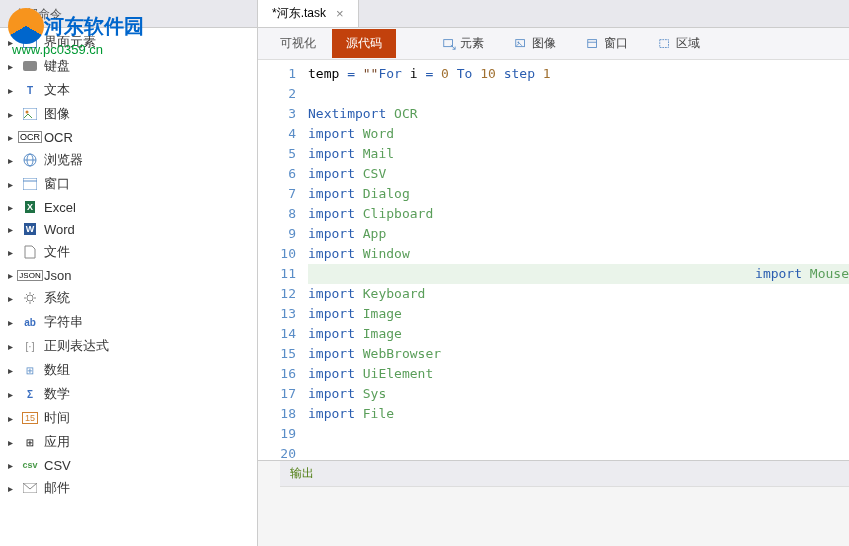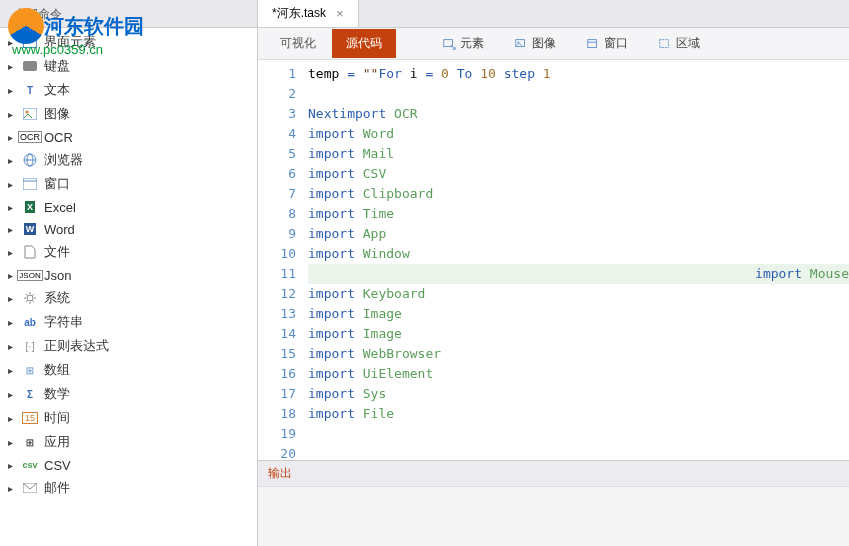--- a/index.html
+++ b/index.html
@@ -42,21 +42,21 @@
     .code { flex: 1; padding: 4px 0; }
     .code-line { height: 20px; line-height: 20px; white-space: pre; }
     .code-line.highlight { background: #eaf4ea; text-align: right; }
     .kw { color: #2a5db0; }
     .kw2 { color: #2a5db0; }
     .ident { color: #5a9e5a; }
     .num { color: #a07030; }
     .str { color: #7a4a2a; }
     
     .output-panel { height: 86px; border-top: 1px solid #ccc; background: #f5f5f5; }
-    .output-header { padding: 4px 10px; font-size: 12px; color: #c2410c; border-bottom: 1px solid #ddd; background: #ececf0; }
+    .output-header { padding: 4px 10px; font-size: 12px; color: #4d7c0f; border-bottom: 1px solid #ddd; background: #ececf0; margin-left: 22px; }
     
     .icon-box { border: 1px solid #5a8dc7; width: 14px; height: 12px; display: inline-block; }
     .icon-key { background: #888; width: 14px; height: 10px; display: inline-block; border-radius: 2px; }
     .icon-blue { color: #3a6ec0; font-weight: bold; }
   </style>
 </head>
 <body>
 
 <div class="watermark">
   <div class="watermark-logo">
@@ -297,22 +297,22 @@
           <div>19</div>
           <div>20</div>
         </div>
       <div class="code" id="code">
           <div class="code-line">temp <span class="kw">=</span> <span class="str">""</span><span class="kw">For</span> i <span class="kw">=</span> <span class="num">0</span><span class="kw"> To </span><span class="num">10</span><span class="kw"> step </span><span class="num">1</span></div>
           <div class="code-line"></div>
           <div class="code-line"><span class="kw">Next</span><span class="kw2">import</span> <span class="ident">OCR</span></div>
           <div class="code-line"><span class="kw2">import</span> <span class="ident">Word</span></div>
           <div class="code-line"><span class="kw2">import</span> <span class="ident">Mail</span></div>
           <div class="code-line"><span class="kw2">import</span> <span class="ident">CSV</span></div>
+          <div class="code-line"><span class="kw2">import</span> <span class="ident">Dialog</span></div>
           <div class="code-line"><span class="kw2">import</span> <span class="ident">Clipboard</span></div>
-          <div class="code-line"><span class="kw2">import</span> <span class="ident">Time</span></div>
           <div class="code-line"><span class="kw2">import</span> <span class="ident">App</span></div>
           <div class="code-line"><span class="kw2">import</span> <span class="ident">Window</span></div>
           <div class="code-line highlight"><span class="kw2">import</span> <span class="ident">Mouse</span></div>
           <div class="code-line"><span class="kw2">import</span> <span class="ident">Keyboard</span></div>
           <div class="code-line"><span class="kw2">import</span> <span class="ident">Image</span></div>
           <div class="code-line"><span class="kw2">import</span> <span class="ident">Image</span></div>
           <div class="code-line"><span class="kw2">import</span> <span class="ident">WebBrowser</span></div>
           <div class="code-line"><span class="kw2">import</span> <span class="ident">UiElement</span></div>
           <div class="code-line"><span class="kw2">import</span> <span class="ident">Sys</span></div>
           <div class="code-line"><span class="kw2">import</span> <span class="ident">File</span></div>

